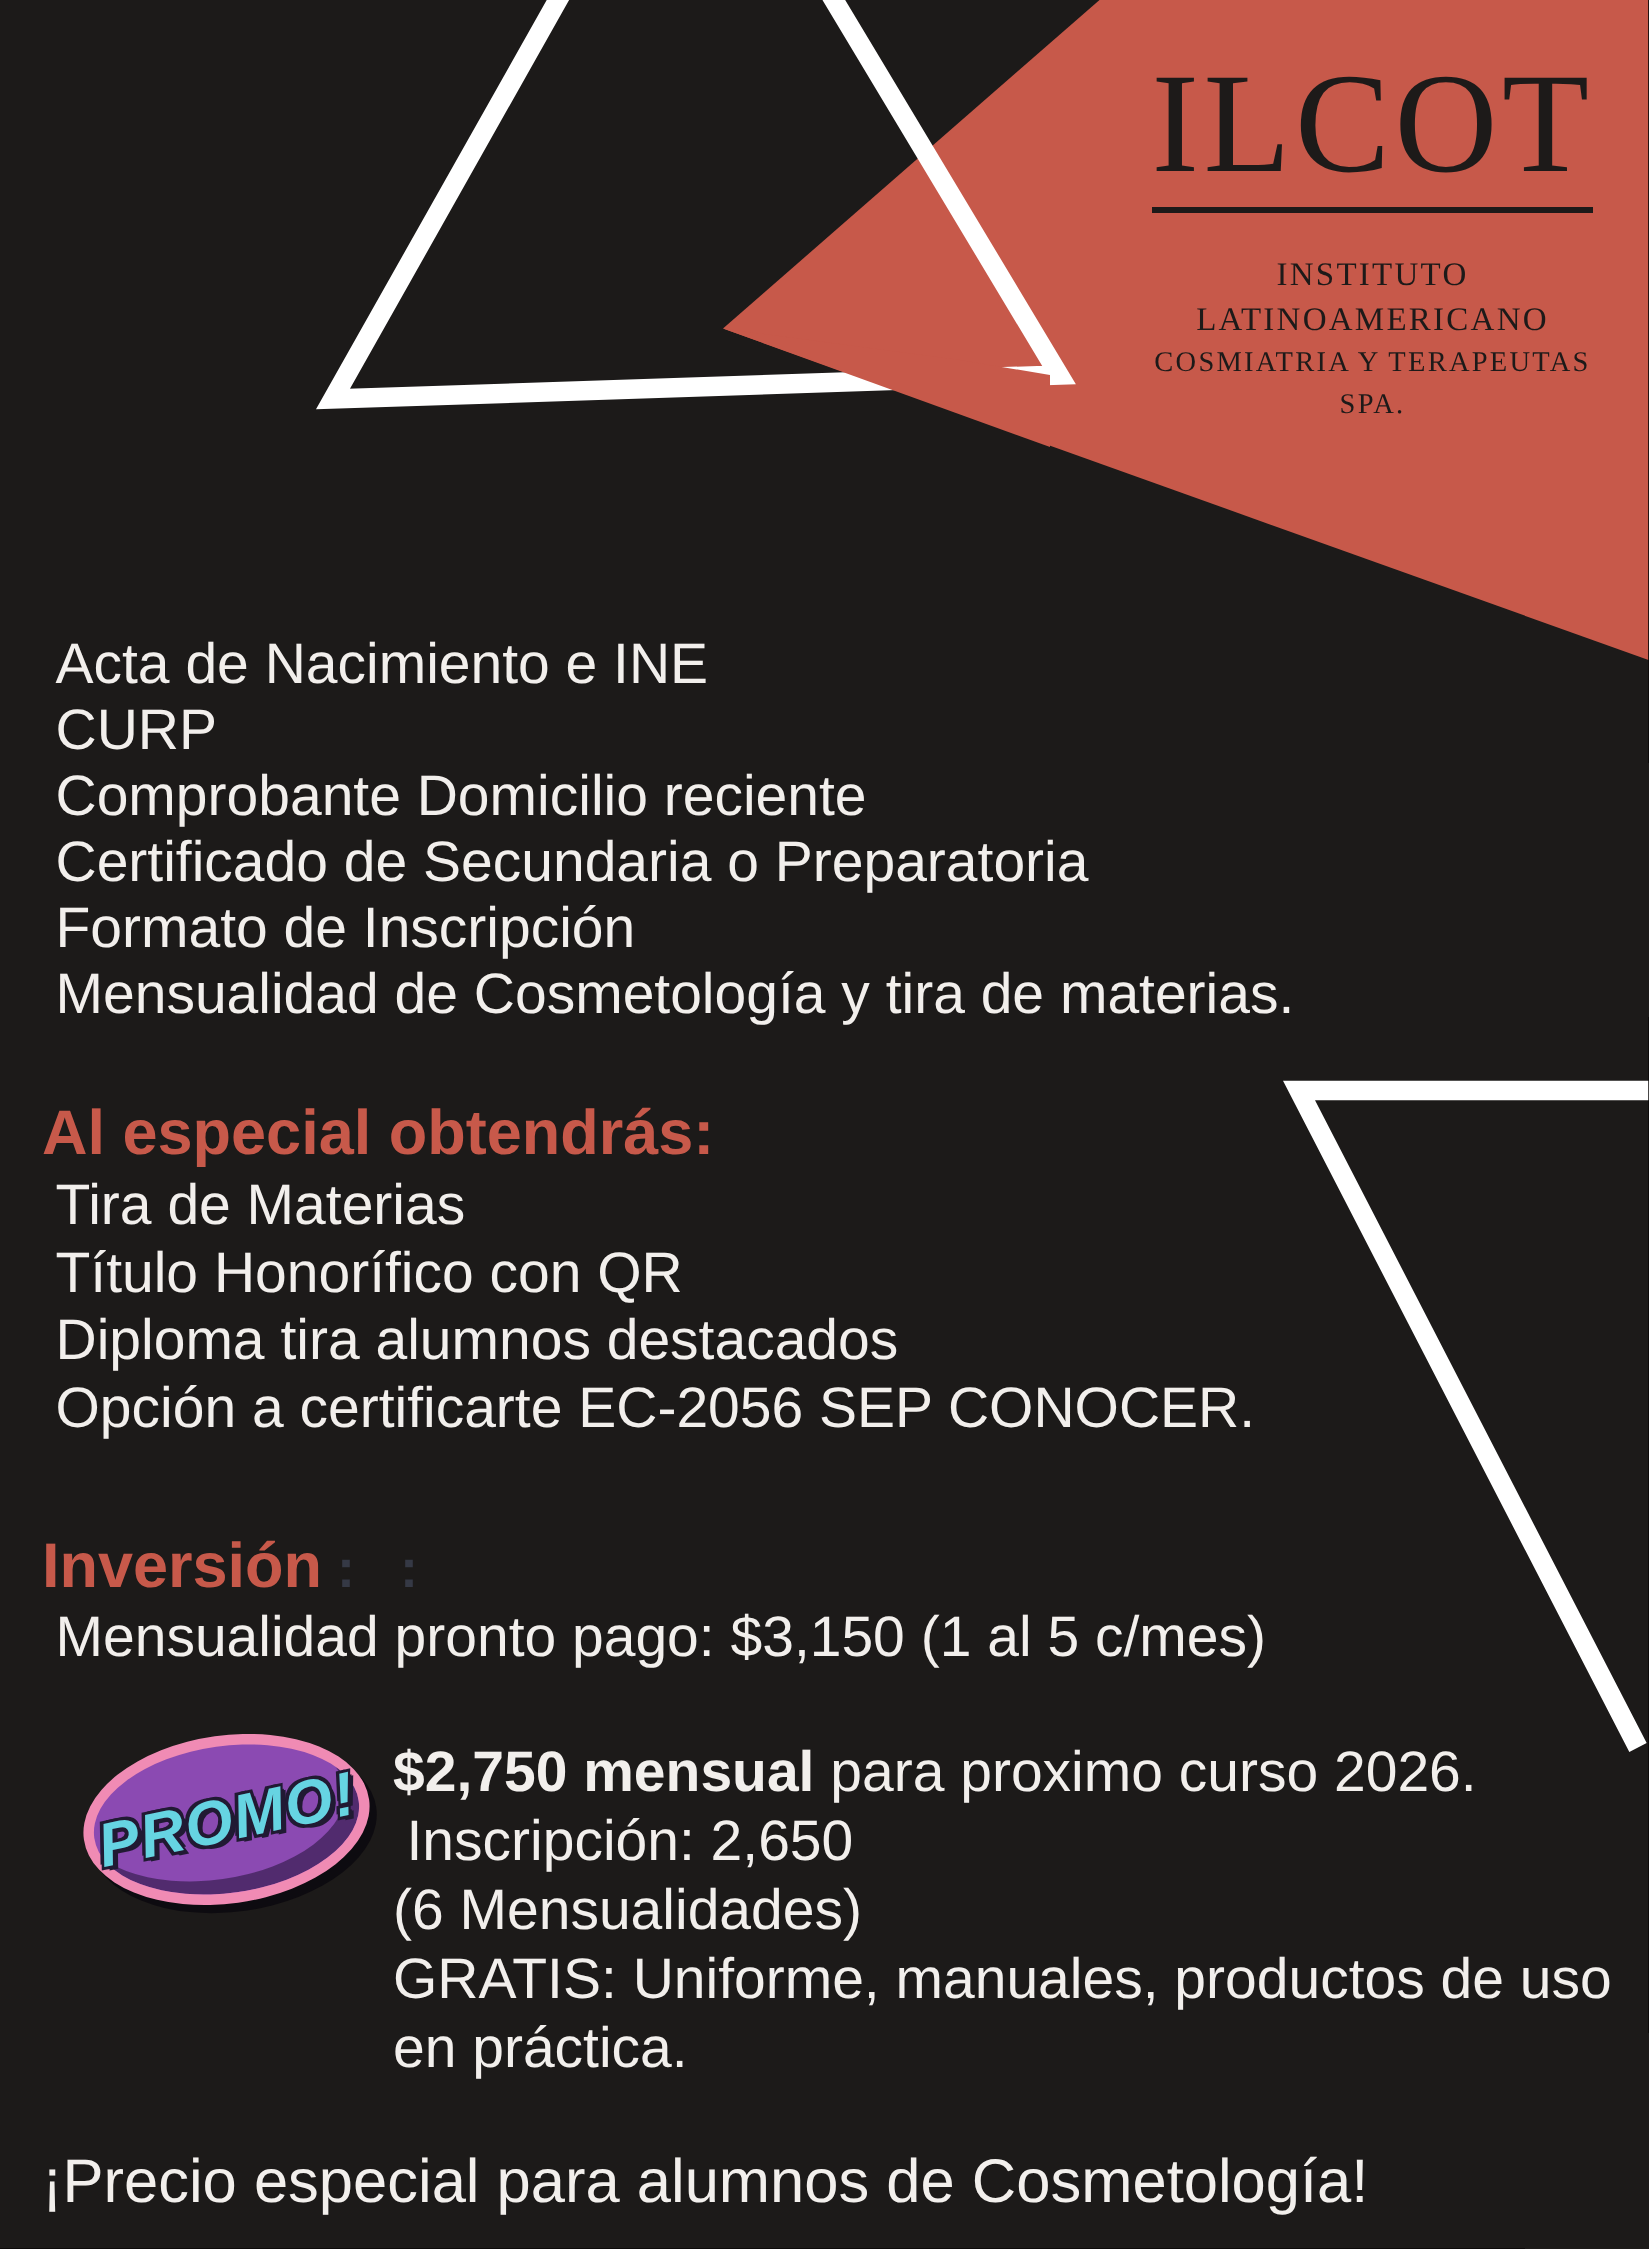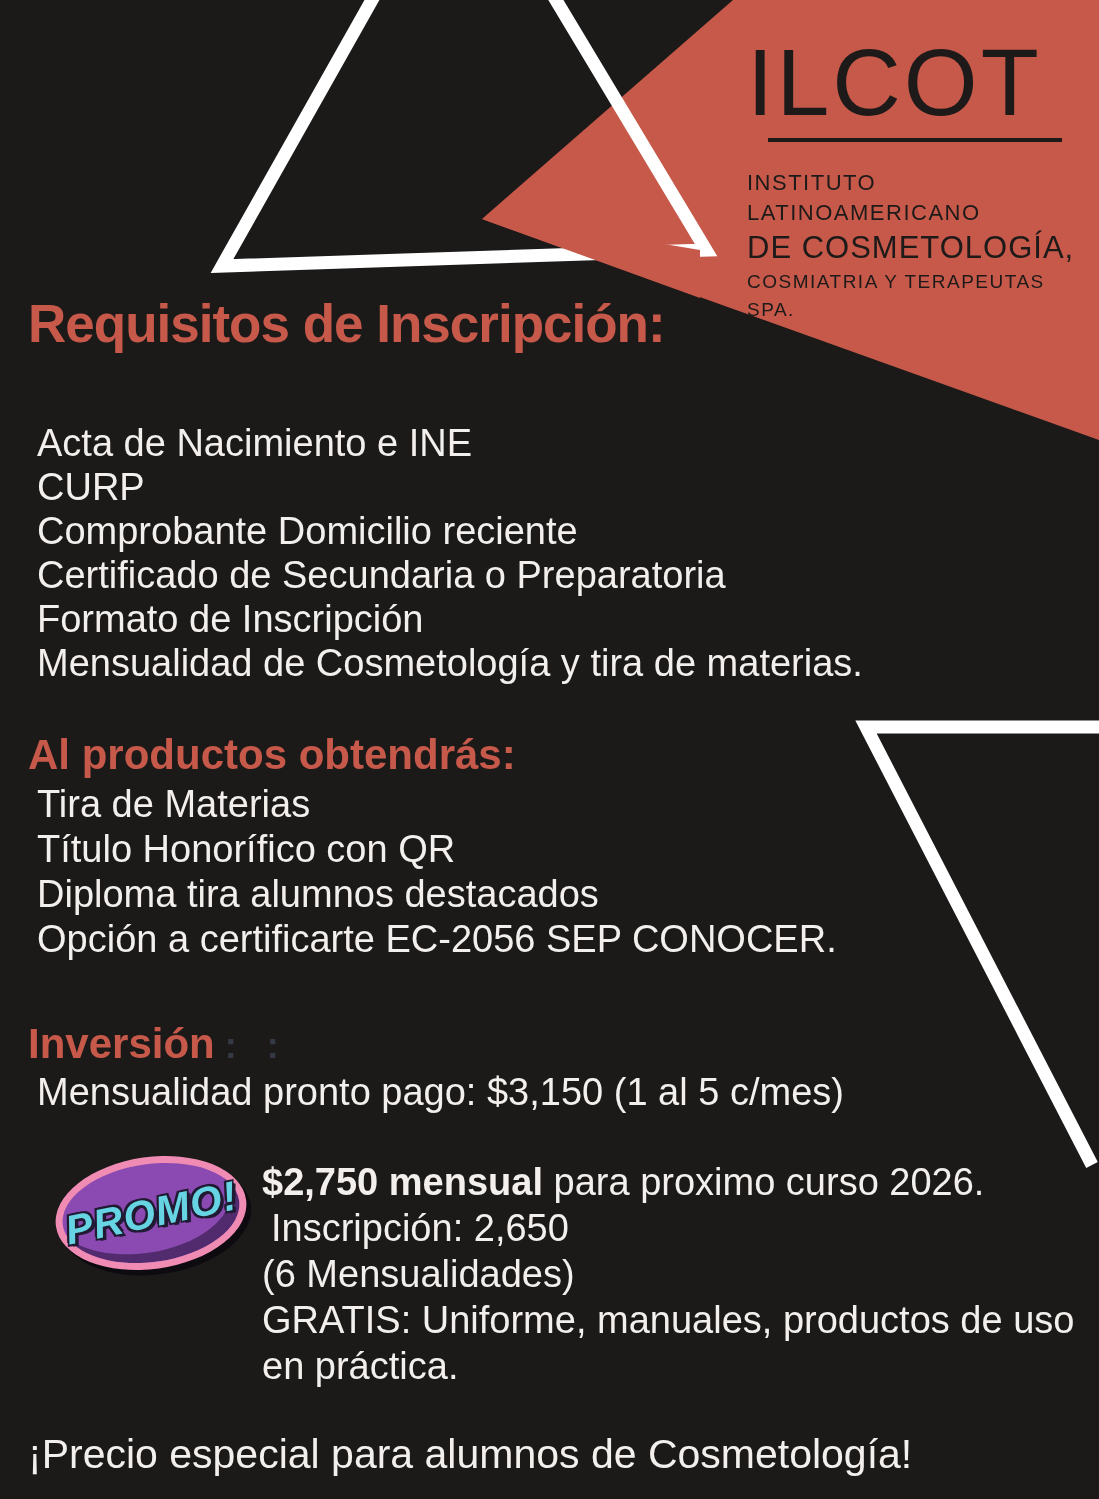--- a/index.html
+++ b/index.html
@@ -8,21 +8,21 @@
     width:1099px;height:1499px;
     background:var(--bg,#1c1a19);
     overflow:hidden;
     font-family:"Liberation Sans",sans-serif;
   }
   .bg-shapes{position:absolute;inset:0;}
 
   
   .logo{
     position:absolute;top:28px;right:16px;width:336px;
-    color:var(--ink,#1d1a19);
+    text-align:center;color:var(--ink,#1d1a19);font-family:Liberation Serif, serif;
   }
   .logo-name{
     font-size:95px;line-height:108px;font-weight:200;
     letter-spacing:3px;
   }
   .logo-rule{
     height:4px;background:var(--ink,#1d1a19);
     width:294px;margin:2px auto 26px auto;
   }
   .logo-sub1{font-size:22px;letter-spacing:1.5px;line-height:30px;font-weight:400;}
@@ -96,36 +96,34 @@
 
     <polygon points="482,219 640,240 700,250 700,298" fill="var(--accent)"></polygon>
 
     <path d="M 1112,727 L 866,727 L 1092,1165" fill="none" stroke="#ffffff" stroke-width="13"></path>
   </svg>
 
   <div class="logo">
     <div class="logo-name">ILCOT</div>
     <div class="logo-rule"></div>
     <div class="logo-sub1">INSTITUTO LATINOAMERICANO</div>
-    <div class="logo-sub2">DE COSMETOLOGÍA,</div>
     <div class="logo-sub3">COSMIATRIA Y TERAPEUTAS SPA.</div>
   </div>
 
-  <div class="heading h-req">Requisitos de Inscripción:</div>
 
   <div class="body-text lh44" style="top:421px;">
     <div>Acta de Nacimiento e INE</div>
     <div>CURP</div>
     <div>Comprobante Domicilio reciente</div>
     <div>Certificado de Secundaria o Preparatoria</div>
     <div>Formato de Inscripción</div>
     <div>Mensualidad de Cosmetología y tira de materias.</div>
   </div>
 
-  <div class="heading h-mid" style="top:731px;">Al productos obtendrás:</div>
+  <div class="heading h-mid" style="top:731px;">Al especial obtendrás:</div>
 
   <div class="body-text lh45" style="top:782px;">
     <div>Tira de Materias</div>
     <div>Título Honorífico con QR</div>
     <div>Diploma tira alumnos destacados</div>
     <div>Opción a certificarte EC-2056 SEP CONOCER.</div>
   </div>
 
   <div class="heading h-mid" style="top:1020px;">
     <span>Inversión</span><span class="colons">: :</span>

